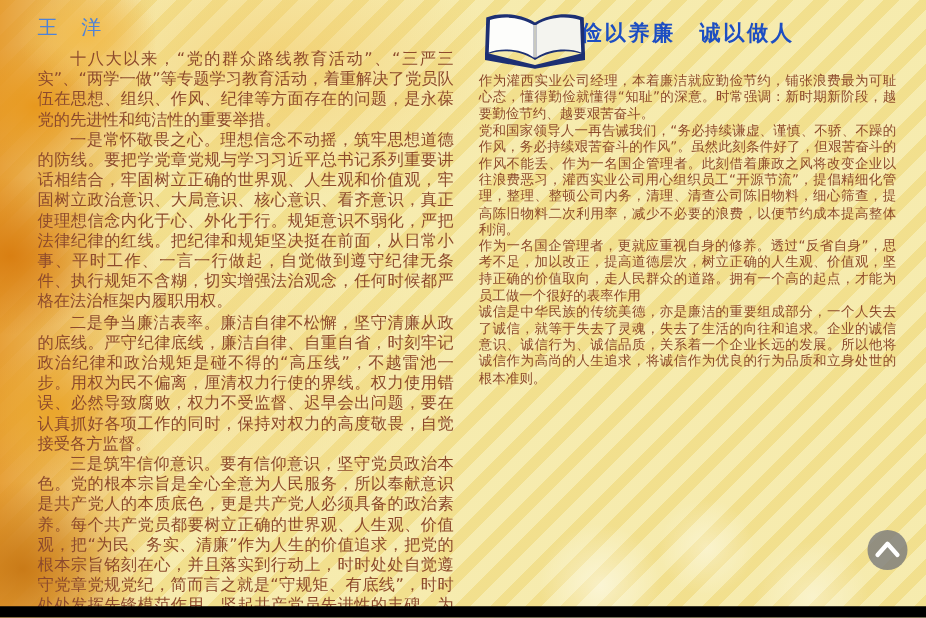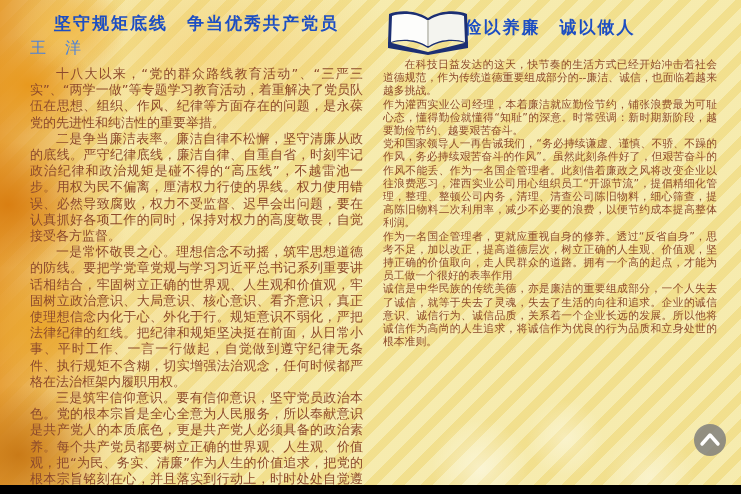--- a/index.html
+++ b/index.html
@@ -49,47 +49,45 @@
     background:rgba(125,125,125,0.82);border:none;display:flex;align-items:center;justify-content:center;
     cursor:pointer;padding:0;
   }
 </style>
 </head>
 <body>
 
 <div class="screen">
 
   <div class="page page-left">
-    <h1 class="title">坚守规矩底线　争当优秀共产党员</h1>
     <div class="author">王  洋</div>
     <div class="body-text">
         <p class="para indent">十八大以来，“党的群众路线教育活动”、“三严三实”、“两学一做”等专题学习教育活动，着重解决了党员队伍在思想、组织、作风、纪律等方面存在的问题，是永葆党的先进性和纯洁性的重要举措。</p>
+        <p class="para indent">一是常怀敬畏之心。理想信念不动摇，筑牢思想道德的防线。要把学党章党规与学习习近平总书记系列重要讲话相结合，牢固树立正确的世界观、人生观和价值观，牢固树立政治意识、大局意识、核心意识、看齐意识，真正使理想信念内化于心、外化于行。规矩意识不弱化，严把法律纪律的红线。把纪律和规矩坚决挺在前面，从日常小事、平时工作、一言一行做起，自觉做到遵守纪律无条件、执行规矩不含糊，切实增强法治观念，任何时候都严格在法治框架内履职用权。</p>
         <p class="para indent">二是争当廉洁表率。廉洁自律不松懈，坚守清廉从政的底线。严守纪律底线，廉洁自律、自重自省，时刻牢记政治纪律和政治规矩是碰不得的“高压线”，不越雷池一步。用权为民不偏离，厘清权力行使的界线。权力使用错误、必然导致腐败，权力不受监督、迟早会出问题，要在认真抓好各项工作的同时，保持对权力的高度敬畏，自觉接受各方监督。</p>
-        <p class="para indent">一是常怀敬畏之心。理想信念不动摇，筑牢思想道德的防线。要把学党章党规与学习习近平总书记系列重要讲话相结合，牢固树立正确的世界观、人生观和价值观，牢固树立政治意识、大局意识、核心意识、看齐意识，真正使理想信念内化于心、外化于行。规矩意识不弱化，严把法律纪律的红线。把纪律和规矩坚决挺在前面，从日常小事、平时工作、一言一行做起，自觉做到遵守纪律无条件、执行规矩不含糊，切实增强法治观念，任何时候都严格在法治框架内履职用权。</p>
         <p class="para indent">三是筑牢信仰意识。要有信仰意识，坚守党员政治本色。党的根本宗旨是全心全意为人民服务，所以奉献意识是共产党人的本质底色，更是共产党人必须具备的政治素养。每个共产党员都要树立正确的世界观、人生观、价值观，把“为民、务实、清廉”作为人生的价值追求，把党的根本宗旨铭刻在心，并且落实到行动上，时时处处自觉遵守党章党规党纪，简而言之就是“守规矩、有底线”，时时处处发挥先锋模范作用，竖起共产党员先进性的丰碑，为党旗增辉。</p>
         <p class="para indent">新时期新阶段，我们正在为实现“两个一百年”目标和中国梦而努力，每个党员干部都应该坚定理想信念，做到平时工作干在前，困难时刻站在前，危急关头冲在前，服务群众想在前，加快发展走在前，让群众一眼就能看出谁是共产党员，共产党员就是好样子。</p>
       </div>
   </div>
 
   <div class="page page-right">
     <div class="rp-header">
       <span class="book-icon">
         <svg width="86" height="48" viewBox="0 0 86 48">
           <path d="M3 34 L43 44 L83 34 L83 40 L43 47 L3 40 Z" fill="#1c2f73"></path>
           <path d="M43 10 C30 2 14 2 4 6 L3 36 C14 31 31 32 43 40 Z" fill="#1c2f73"></path>
           <path d="M43 10 C56 2 72 2 82 6 L83 36 C72 31 55 32 43 40 Z" fill="#1c2f73"></path>
           <path d="M42 12 C31 5 16 5 7 8 L6 34 C16 30 32 31 42 38 Z" fill="#fdfdfb"></path>
           <path d="M44 12 C55 5 70 5 79 8 L80 34 C70 30 54 31 44 38 Z" fill="#f4f4ef"></path>
           <path d="M42 12 L44 12 L44 38 L42 38 Z" fill="#c9c9c0"></path>
         </svg>
       </span>
       <h1 class="title">俭以养廉　诚以做人</h1>
     </div>
     <div class="body-text">
-        <p class="para indent">在科技日益发达的这天，快节奏的生活方式已经开始冲击着社会道德规范，作为传统道德重要组成部分的--廉洁、诚信，也面临着越来越多挑战。</p>
         <p class="para">作为灌西实业公司经理，本着廉洁就应勤俭节约，铺张浪费最为可耻心态，懂得勤俭就懂得“知耻”的深意。时常强调：新时期新阶段，越要勤俭节约、越要艰苦奋斗。</p>
         <p class="para">党和国家领导人一再告诫我们，“务必持续谦虚、谨慎、不骄、不躁的作风，务必持续艰苦奋斗的作风”。虽然此刻条件好了，但艰苦奋斗的作风不能丢、作为一名国企管理者。此刻借着廉政之风将改变企业以往浪费恶习，灌西实业公司用心组织员工“开源节流”，提倡精细化管理，整理、整顿公司内务，清理、清查公司陈旧物料，细心筛查，提高陈旧物料二次利用率，减少不必要的浪费，以便节约成本提高整体利润。</p>
         <p class="para">作为一名国企管理者，更就应重视自身的修养。透过“反省自身”，思考不足，加以改正，提高道德层次，树立正确的人生观、价值观，坚持正确的价值取向，走人民群众的道路。拥有一个高的起点，才能为员工做一个很好的表率作用</p>
         <p class="para">诚信是中华民族的传统美德，亦是廉洁的重要组成部分，一个人失去了诚信，就等于失去了灵魂，失去了生活的向往和追求。企业的诚信意识、诚信行为、诚信品质，关系着一个企业长远的发展。所以他将诚信作为高尚的人生追求，将诚信作为优良的行为品质和立身处世的根本准则。</p>
       </div>
   </div>
 
   <button class="back-to-top">
     <span>
       <svg width="22" height="16" viewBox="0 0 22 16">

